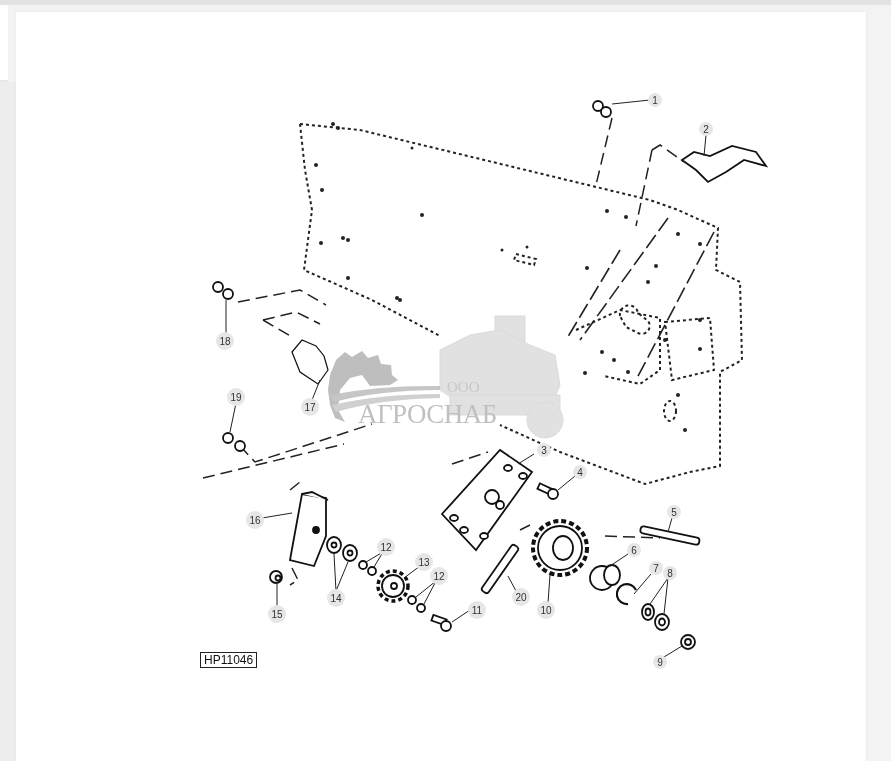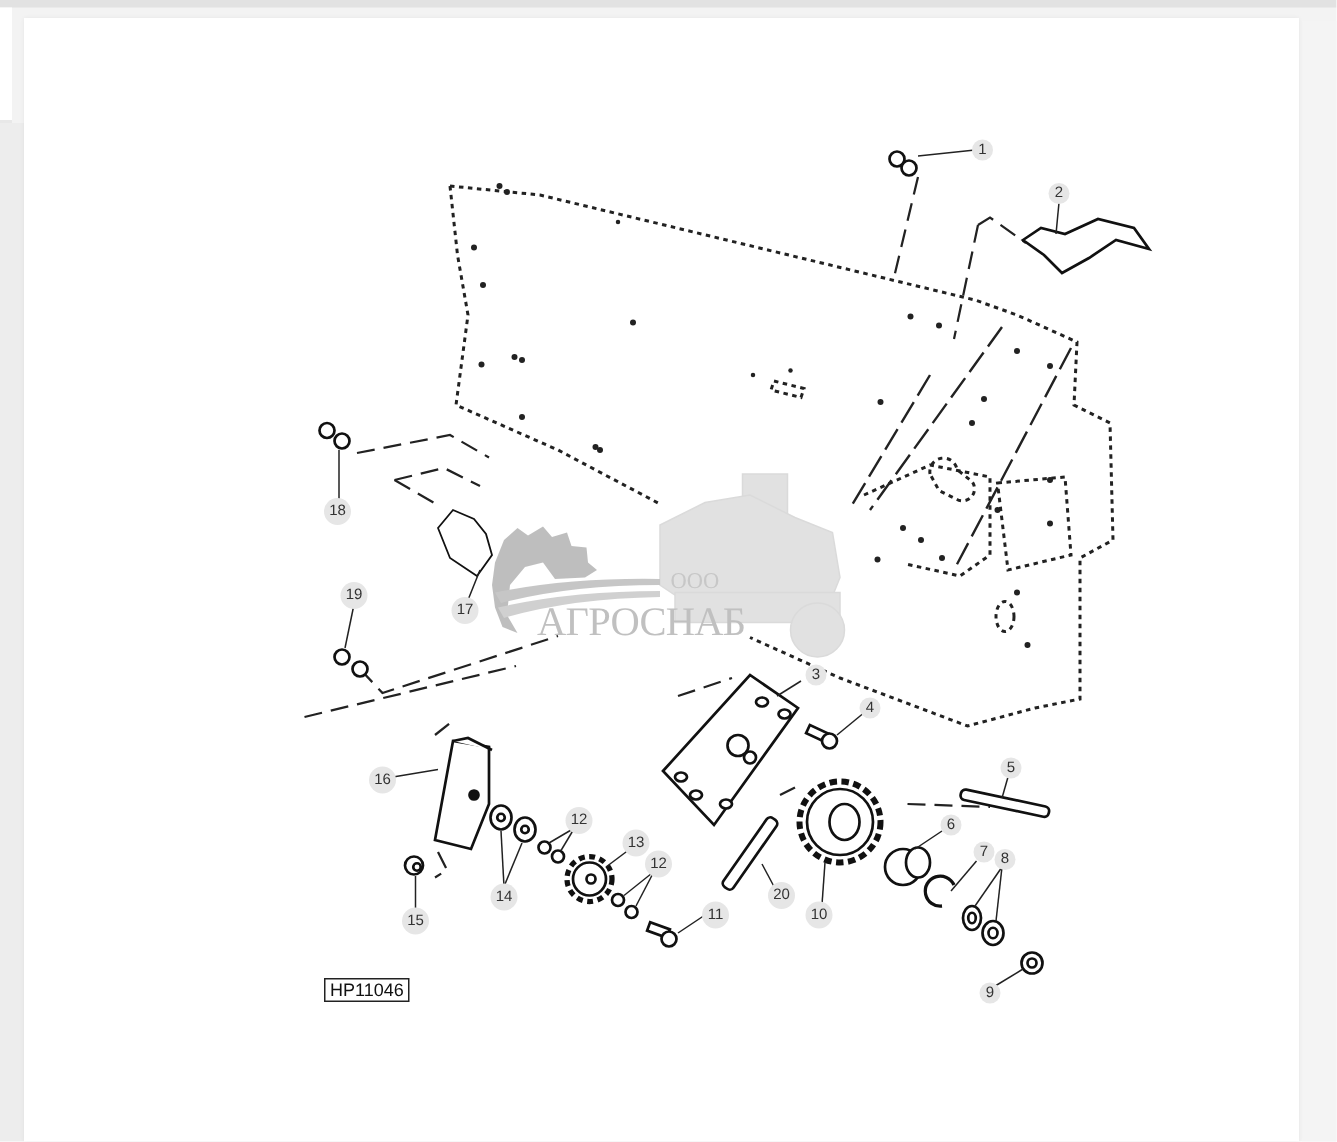--- a/index.html
+++ b/index.html
@@ -29,21 +29,21 @@
     position: absolute; left: 16px; top: 12px; width: 850px; height: 749px;
     background: #ffffff;
     box-shadow: 0 0 3px rgba(0,0,0,0.06);
   }
   svg.diagram { position: absolute; left: 0; top: 0; }
   .callout-num {
     font-family: "Liberation Sans", sans-serif; font-size: 10px; fill: #333;
     text-anchor: middle; dominant-baseline: central;
   }
   .code-box {
-    position: absolute; left: 216px; top: 652px;
+    position: absolute; left: 200px; top: 652px;
     border: 1.5px solid #222; padding: 0 3px;
     font-size: 12px; line-height: 14px; color: #111;
     background: #fff;
   }
   .watermark-ooo {
     font-family: "Liberation Serif", serif; font-size: 15px; fill: #9a9a9a;
   }
   .watermark-name {
     font-family: "Liberation Serif", serif; font-size: 27px; fill: #8e8e8e; letter-spacing: -0.5px;
   }

